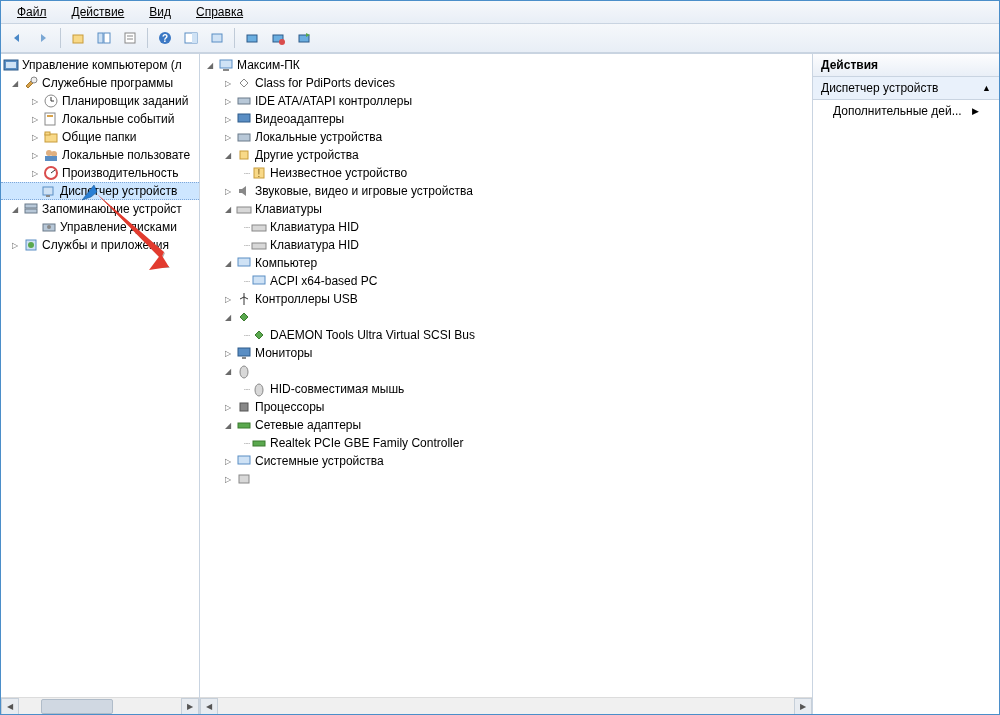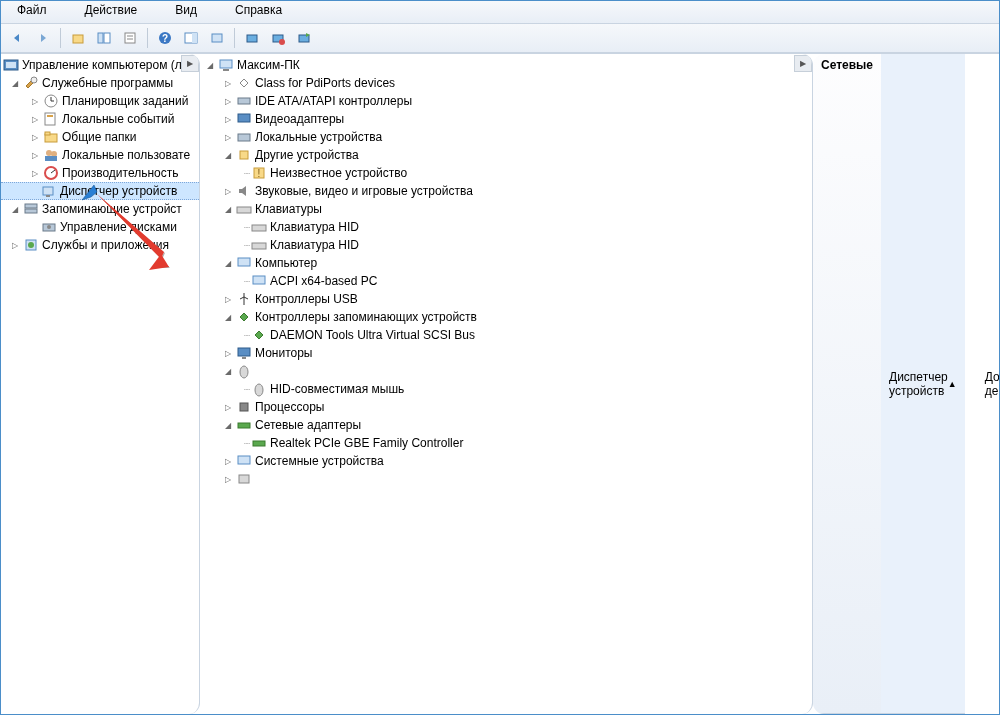--- a/index.html
+++ b/index.html
@@ -2,27 +2,27 @@
 <html><head>
 <meta charset="utf-8">
 <style>
 html,body{margin:0;padding:0;font-family:"Segoe UI",Tahoma,sans-serif;font-size:12px;color:#000;background:#fff;height:100%;}
 .window{width:1000px;height:715px;border:1px solid #4b8ec9;background:#fff;display:flex;flex-direction:column;box-sizing:border-box;}
 .titlebar{height:28px;background:linear-gradient(#fdfdfe,#e9eff7);border-bottom:1px solid #b8c7d8;display:flex;align-items:center;padding:0 4px;}
 .titlebar .app-icon{width:16px;height:16px;margin-right:6px;}
 .titlebar .title{flex:1;color:#000;}
 .winbtns{display:flex;gap:4px;}
 .winbtn{width:28px;height:18px;border:1px solid #8aa6c1;border-radius:3px;background:linear-gradient(#f6f9fc,#dbe7f3);display:flex;align-items:center;justify-content:center;font-size:10px;color:#3a5a78;cursor:default;}
-.menubar{height:22px;background:linear-gradient(#f6f8fb,#e8eef6);border-bottom:1px solid #c9d4e1;display:flex;padding:0 6px;gap:18px;}
+.menubar{height:22px;background:linear-gradient(#f6f8fb,#e8eef6);border-bottom:1px solid #c9d4e1;display:flex;align-items:center;padding:0 6px;gap:5px;text-decoration:underline;}
 .menuitem{padding:2px 10px;cursor:default;}
 .toolbar{height:28px;background:linear-gradient(#f6f8fb,#e8eef6);border-bottom:1px solid #c9d4e1;display:flex;align-items:center;padding:0 4px;gap:2px;}
 .tbtn{width:22px;height:22px;display:flex;align-items:center;justify-content:center;border:1px solid transparent;border-radius:2px;cursor:default;}
 .tsep{width:1px;height:20px;background:#c0cbd8;margin:0 3px;}
 .body{flex:1;display:flex;border-top:1px solid #c9d4e1;min-height:0;}
-.pane{background:#fff;overflow:hidden;display:flex;flex-direction:row;border-radius:11px;}
+.pane{background:#fff;overflow:hidden;display:flex;flex-direction:column;}
 .left{width:198px;border-right:1px solid #c9d4e1;}
 .center{flex:1;border-right:1px solid #c9d4e1;}
 .right{width:186px;}
 .tree{flex:1;overflow:auto;padding:2px 0;}
 .node{white-space:nowrap;display:flex;align-items:center;height:18px;padding-left:2px;cursor:default;}
 .node.sel{background:#cde6ff;border:1px dotted #7da7d9;border-left:none;border-right:none;height:16px;}
 .expander{width:12px;height:12px;display:inline-flex;align-items:center;justify-content:center;font-size:8px;color:#6b6b6b;margin-right:2px;}
 .dotted{color:#999;font-size:10px;letter-spacing:-1px;margin-right:2px;display:inline-block;}
 .nicon{width:16px;height:16px;display:inline-flex;align-items:center;justify-content:center;font-size:11px;margin-right:3px;}
 .label{vertical-align:middle;}
@@ -378,21 +378,20 @@
             </span>
             <span class="label">Контроллеры USB</span>
           </div>
         <div class="node" style="padding-left:22px">
             <span class="expander">◢</span>
             <span class="nicon">
               <svg width="16" height="16">
                 <path d="M4 8 L8 4 L12 8 L8 12Z" fill="#5aa84e" stroke="#3a7a2e"></path>
               </svg>
             </span>
-            <span class="label">Контроллеры запоминающих устройств</span>
           </div>
         <div class="node" style="padding-left:44px">
             <span class="dotted">┈</span>
             <span class="nicon">
               <svg width="16" height="16">
                 <path d="M4 8 L8 4 L12 8 L8 12Z" fill="#5aa84e" stroke="#3a7a2e"></path>
               </svg>
             </span>
             <span class="label">DAEMON Tools Ultra Virtual SCSI Bus</span>
           </div>
@@ -468,21 +467,21 @@
             </span>
           </div>
       </div>
       <div class="scrollbar-h">
         <div class="arr l">◀</div>
         <div class="arr r">▶</div>
       </div>
     </div>
 
     <div class="pane right">
-      <div class="actions-head">Сетевые</div>
+      <div class="actions-head">Действия</div>
       <div class="actions-sub">
         <span>Диспетчер устройств</span>
         <span style="font-size:9px;">▲</span>
       </div>
       <div class="actions-item">
         <span>Дополнительные дей...</span>
         <span style="font-size:9px;">▶</span>
       </div>
     </div>
   </div>

